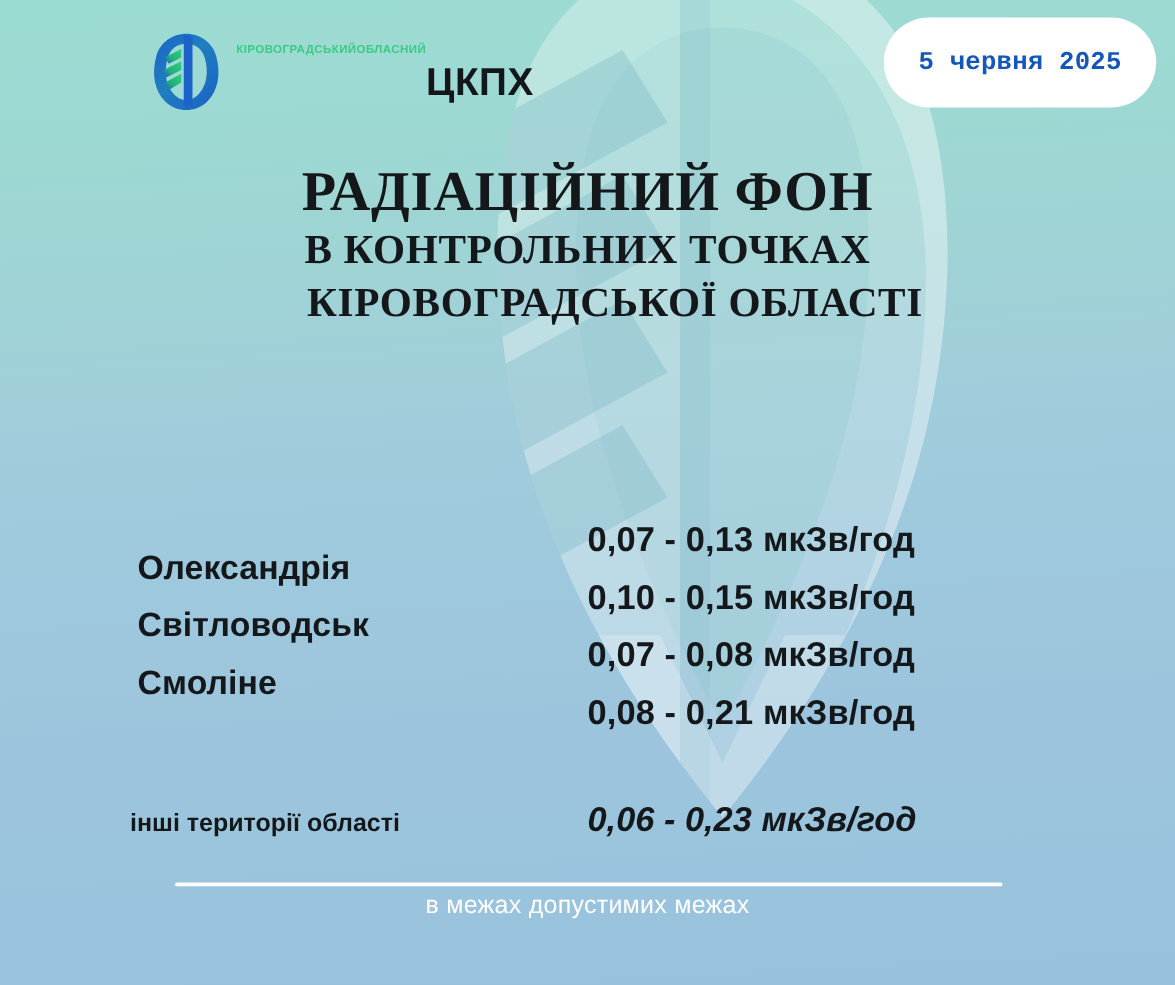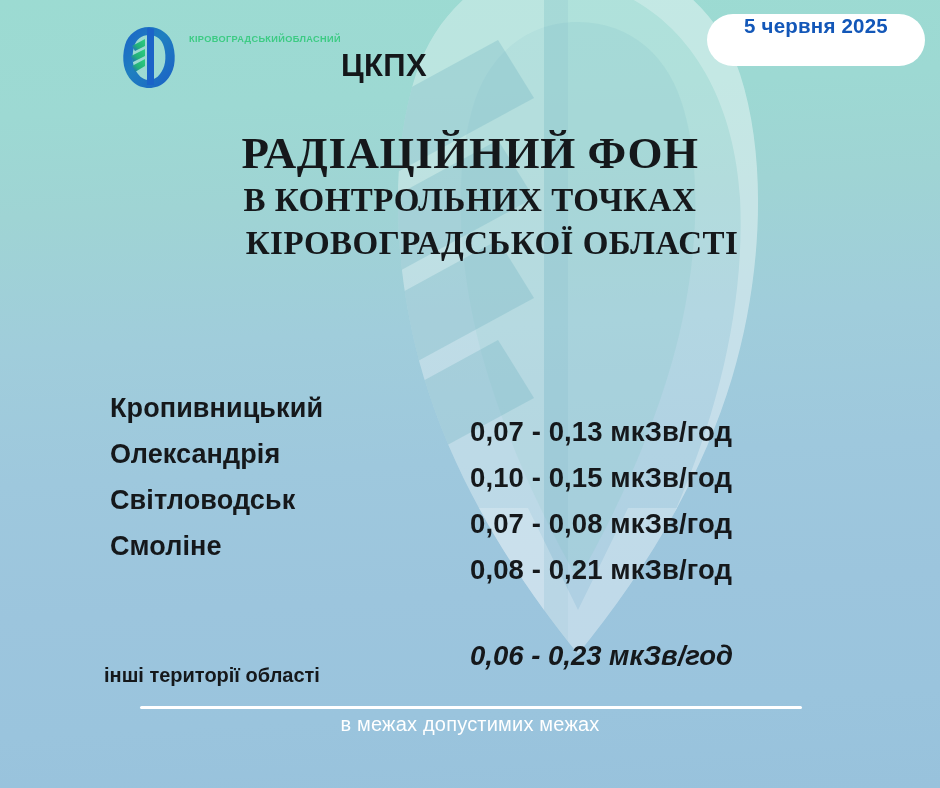--- a/index.html
+++ b/index.html
@@ -47,23 +47,23 @@
     font-size:9.2px; font-weight:bold; letter-spacing:.35px;
     color:#3ccb83; line-height:1.32; white-space:nowrap;
   }
   #logo-abbr{
     font-size:31px; font-weight:bold; color:#14171a;
     letter-spacing:.4px; line-height:1.02; margin-top:17px;
   }
 
   #date-pill{
     position:absolute; right:15px; top:14px;
-    width:218px; height:52px;
+    width:218px; height:72px;
     background:#ffffff; border-radius:36px;
-    display:flex; align-items:flex-start; justify-content:center;
+    display:flex; align-items:center; justify-content:center;font-family:Liberation Mono, monospace;
   }
   #date-text{
     font-size:20.5px; font-weight:bold; color:#1357b8;
     letter-spacing:.2px; white-space:nowrap;
   }
 
   
   #title{
     position:absolute; left:0; top:128px; width:940px;
     text-align:center; color:#15181b;font-family:Liberation Serif, serif;
@@ -87,21 +87,21 @@
   }
   .row .val{
     position:absolute; left:470px;
     font-size:27.5px; font-weight:bold; color:#15181b;
     white-space:nowrap; letter-spacing:.1px;margin-top:48px;
   }
   #row-other{
     position:absolute; left:0; top:640px; width:940px; height:46px;
   }
   #row-other .name{
-    position:absolute; left:104px; top:24px;
+    position:absolute; left:104px; top:8px;
     font-size:20px; font-weight:bold; color:#15181b;
     white-space:nowrap;
   }
   #row-other .val{
     position:absolute; left:470px; top:0px;
     font-size:27.5px; font-weight:bold; color:#15181b;
     white-space:nowrap;
     font-style:italic;
   }
 
@@ -234,21 +234,20 @@
   </div>
 
   <div id="title">
     <div id="title-l1">РАДІАЦІЙНИЙ ФОН</div>
     <div id="title-l2">В КОНТРОЛЬНИХ ТОЧКАХ</div>
     <div id="title-l3">КІРОВОГРАДСЬКОЇ ОБЛАСТІ</div>
   </div>
 
   <div id="table">
     <div class="row">
-      <span class="name">Кропивницький</span>
       <span class="val">0,07 - 0,13 мкЗв/год</span>
     </div>
     <div class="row">
       <span class="name">Олександрія</span>
       <span class="val">0,10 - 0,15 мкЗв/год</span>
     </div>
     <div class="row">
       <span class="name">Світловодськ</span>
       <span class="val">0,07 - 0,08 мкЗв/год</span>
     </div>

